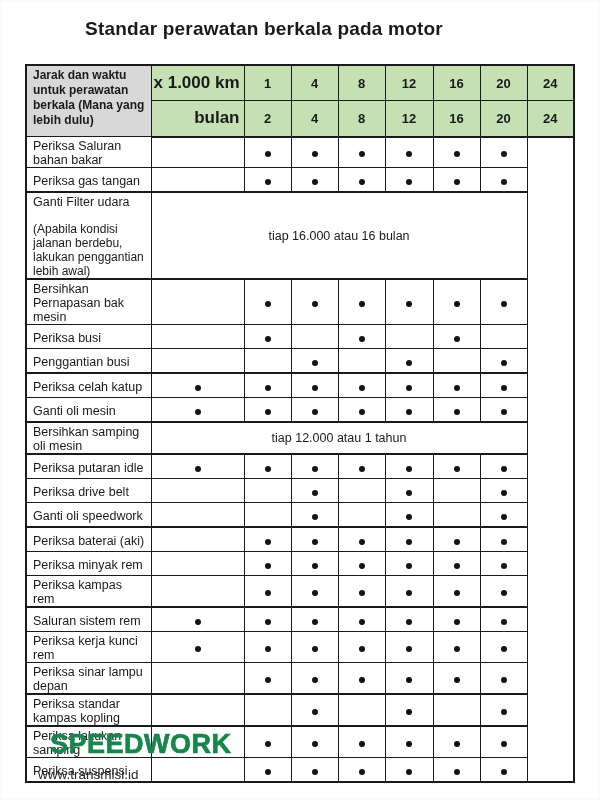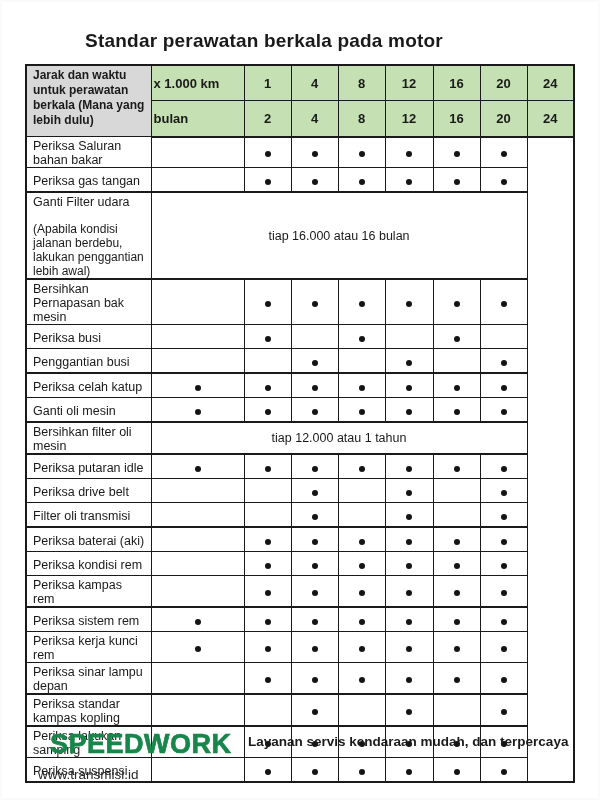--- a/index.html
+++ b/index.html
@@ -2,36 +2,36 @@
 <html><head>
 <meta charset="utf-8">
 <style>
   html,body{margin:0;padding:0;}
   body{
     width:600px;height:800px;background:#ffffff;position:relative;
     font-family:"Liberation Sans", sans-serif;color:#1a1a1a;overflow:hidden;
     box-shadow: inset 0 0 0 2px #fafafa;
   }
   .title{
-    position:absolute;top:30px;left:0;width:528px;text-align:center;
+    position:absolute;top:18px;left:0;width:528px;text-align:center;
     font-size:19px;font-weight:bold;letter-spacing:.2px;
   }
   table.sched{
     position:absolute;left:25px;top:64px;width:550px;
     border-collapse:collapse;table-layout:fixed;
     border:2px solid var(--border);
   }
   table.sched td{border:1px solid var(--border);overflow:hidden;}
   td.corner{
     background:var(--gray);font-weight:bold;font-size:12px;line-height:15px;
     padding:2px 3px 8px 6px;vertical-align:middle;border-right-width:2px;
   }
   td.unit{
-    background:var(--green);font-weight:bold;font-size:13px;
-    padding:0 4px 0 2px;height:31px;vertical-align:middle;
+    background:var(--green);font-weight:bold;font-size:17px;
+    text-align:right;padding:0 4px 0 2px;height:31px;vertical-align:middle;
   }
   td.num{
     background:var(--green);font-weight:bold;font-size:13px;
     text-align:center;vertical-align:middle;
   }
   thead tr:last-child td{border-bottom-width:2px;}
   tbody td.label{
     font-size:12.5px;padding:2px 4px 0 6px;height:21px;vertical-align:middle;
     line-height:14px;
   }
@@ -176,21 +176,21 @@
         <td class="mark"><span class="dot"></span></td>
         <td class="mark"><span class="dot"></span></td>
         <td class="mark"><span class="dot"></span></td>
         <td class="mark"><span class="dot"></span></td>
         <td class="mark"><span class="dot"></span></td>
         <td class="mark"><span class="dot"></span></td>
         <td class="mark"><span class="dot"></span></td>
       </tr>
       <tr class="thick">
         <td class="label">
-          <div>Bersihkan filter oli mesin</div>
+          <div>Bersihkan samping oli mesin</div>
         </td>
         <td class="span" colspan="7">tiap 12.000 atau 1 tahun</td>
       </tr>
       <tr class="thick">
         <td class="label">
           <div>Periksa putaran idle</div>
         </td>
         <td class="mark"><span class="dot"></span></td>
         <td class="mark"><span class="dot"></span></td>
         <td class="mark"><span class="dot"></span></td>
@@ -206,21 +206,21 @@
         <td class="mark"></td>
         <td class="mark"></td>
         <td class="mark"><span class="dot"></span></td>
         <td class="mark"></td>
         <td class="mark"><span class="dot"></span></td>
         <td class="mark"></td>
         <td class="mark"><span class="dot"></span></td>
       </tr>
       <tr>
         <td class="label">
-          <div>Filter oli transmisi</div>
+          <div>Ganti oli speedwork</div>
         </td>
         <td class="mark"></td>
         <td class="mark"></td>
         <td class="mark"><span class="dot"></span></td>
         <td class="mark"></td>
         <td class="mark"><span class="dot"></span></td>
         <td class="mark"></td>
         <td class="mark"><span class="dot"></span></td>
       </tr>
       <tr class="thick">
@@ -230,21 +230,21 @@
         <td class="mark"></td>
         <td class="mark"><span class="dot"></span></td>
         <td class="mark"><span class="dot"></span></td>
         <td class="mark"><span class="dot"></span></td>
         <td class="mark"><span class="dot"></span></td>
         <td class="mark"><span class="dot"></span></td>
         <td class="mark"><span class="dot"></span></td>
       </tr>
       <tr>
         <td class="label">
-          <div>Periksa kondisi rem</div>
+          <div>Periksa minyak rem</div>
         </td>
         <td class="mark"></td>
         <td class="mark"><span class="dot"></span></td>
         <td class="mark"><span class="dot"></span></td>
         <td class="mark"><span class="dot"></span></td>
         <td class="mark"><span class="dot"></span></td>
         <td class="mark"><span class="dot"></span></td>
         <td class="mark"><span class="dot"></span></td>
       </tr>
       <tr>
@@ -254,21 +254,21 @@
         <td class="mark"></td>
         <td class="mark"><span class="dot"></span></td>
         <td class="mark"><span class="dot"></span></td>
         <td class="mark"><span class="dot"></span></td>
         <td class="mark"><span class="dot"></span></td>
         <td class="mark"><span class="dot"></span></td>
         <td class="mark"><span class="dot"></span></td>
       </tr>
       <tr class="thick">
         <td class="label">
-          <div>Periksa sistem rem</div>
+          <div>Saluran sistem rem</div>
         </td>
         <td class="mark"><span class="dot"></span></td>
         <td class="mark"><span class="dot"></span></td>
         <td class="mark"><span class="dot"></span></td>
         <td class="mark"><span class="dot"></span></td>
         <td class="mark"><span class="dot"></span></td>
         <td class="mark"><span class="dot"></span></td>
         <td class="mark"><span class="dot"></span></td>
       </tr>
       <tr>
@@ -330,14 +330,13 @@
         <td class="mark"><span class="dot"></span></td>
         <td class="mark"><span class="dot"></span></td>
         <td class="mark"><span class="dot"></span></td>
       </tr>
     </tbody>
 </table>
 
 <div class="brand">SPEEDWORK</div>
 <div class="website">www.transmisi.id</div>
 <div class="f-right">
-  <div class="tagline">Layanan servis kendaraan mudah, dan terpercaya</div>
 </div>
 
 </body></html>

